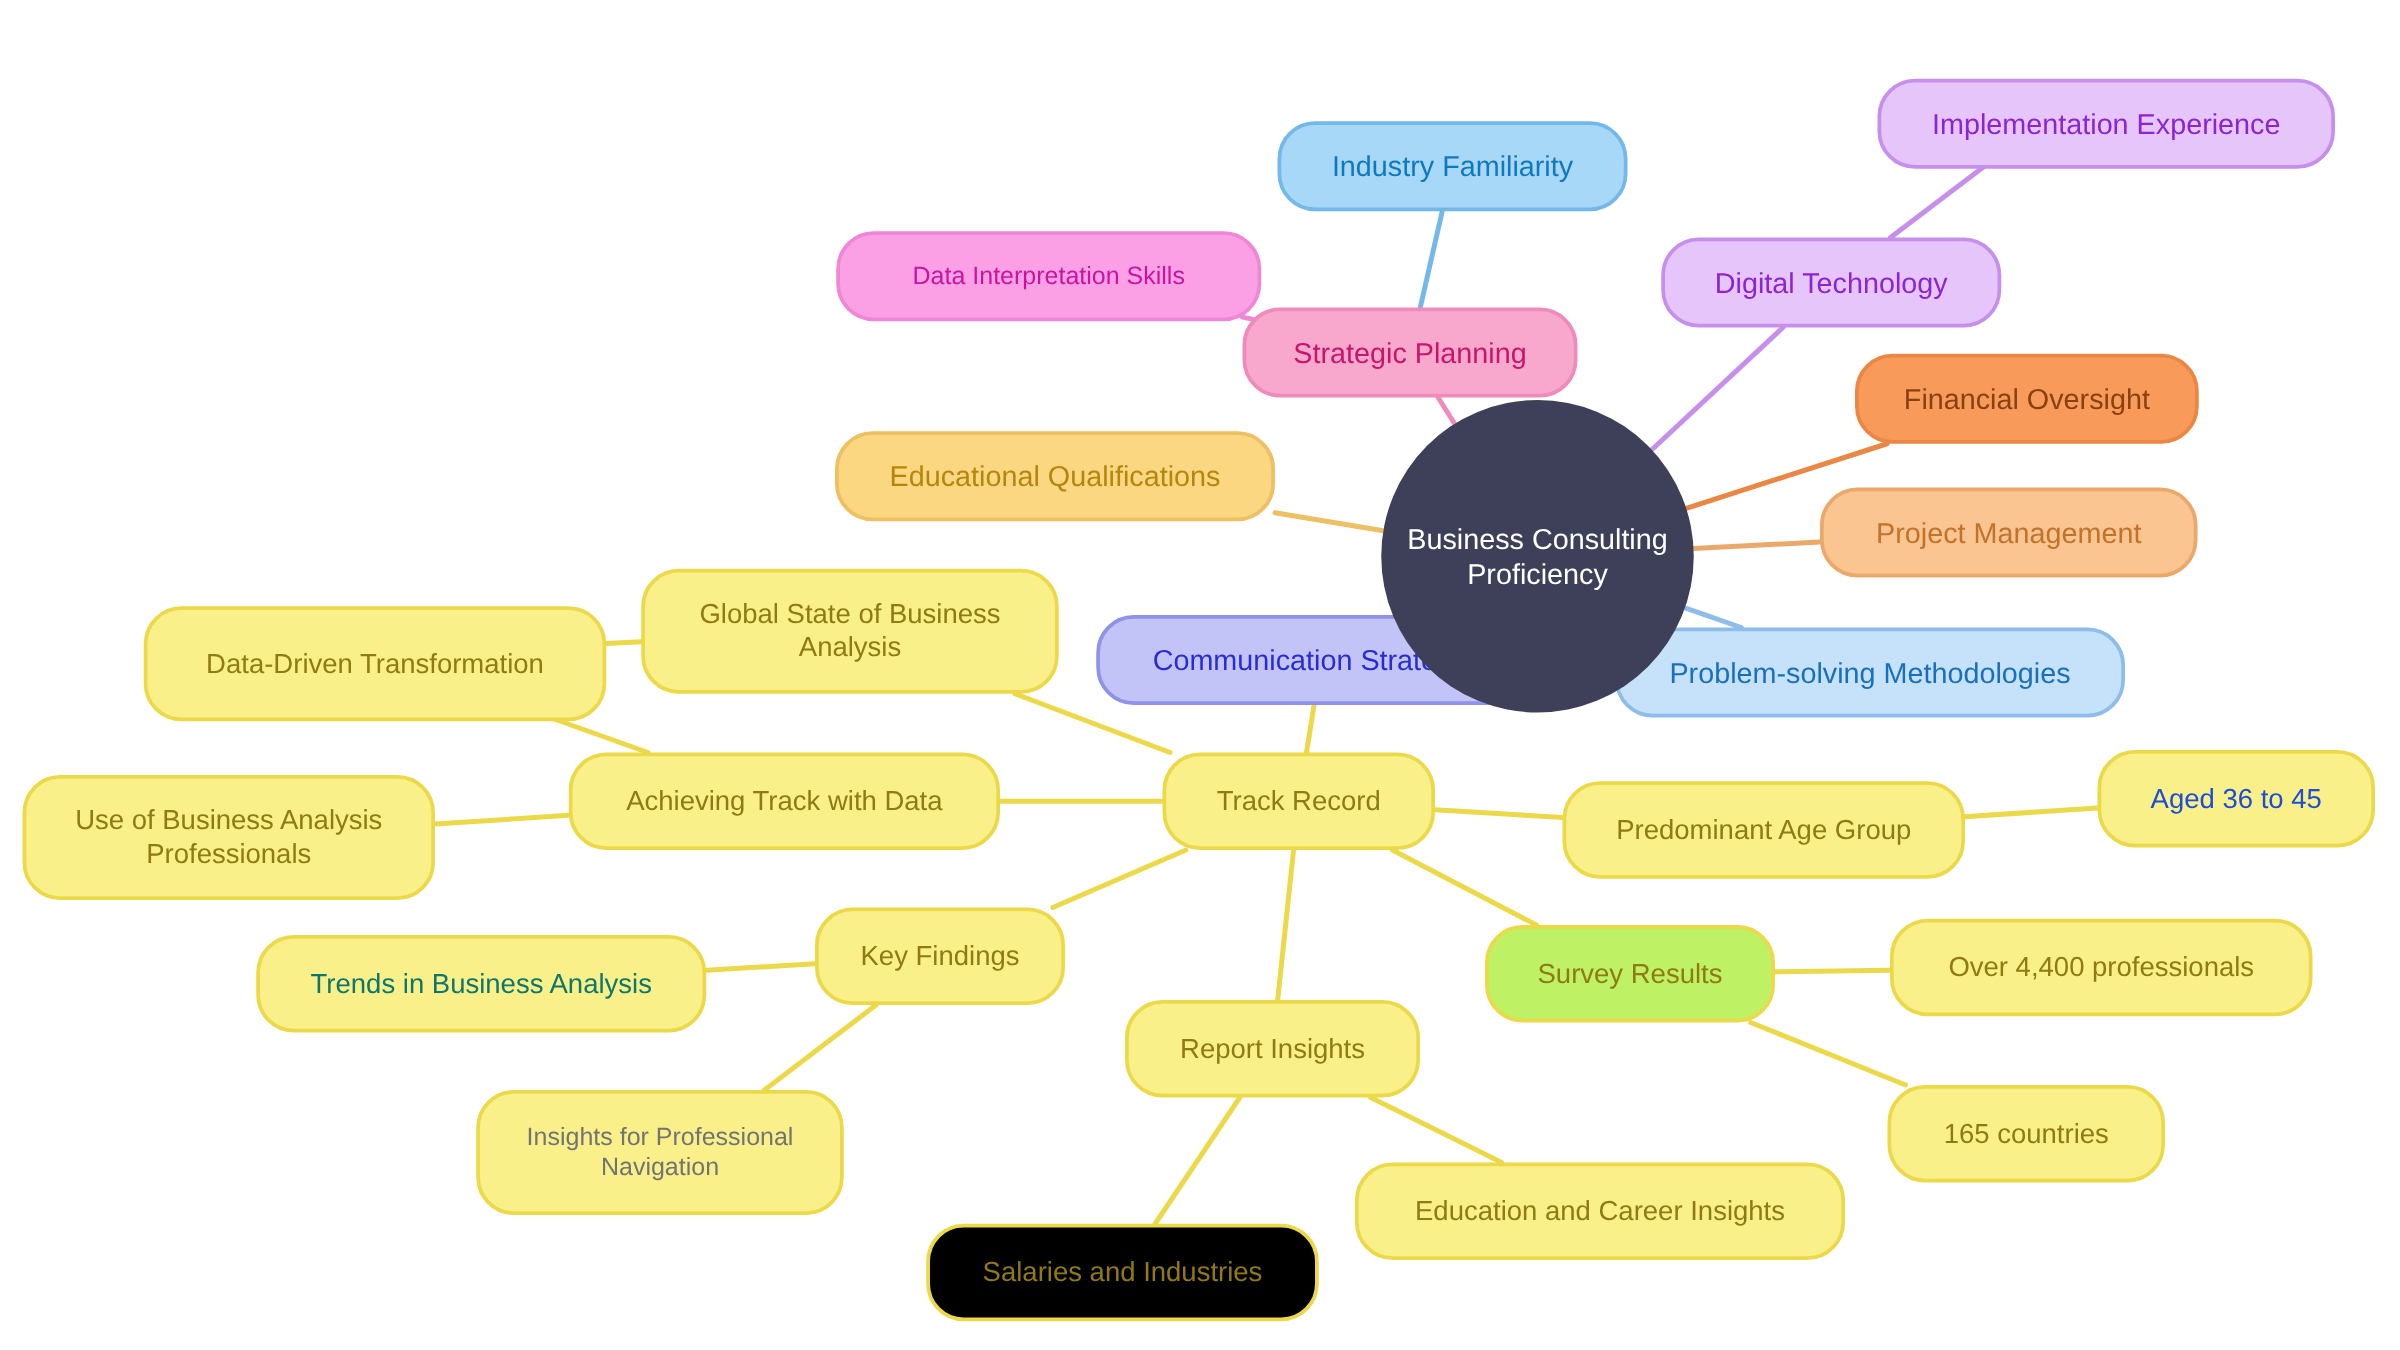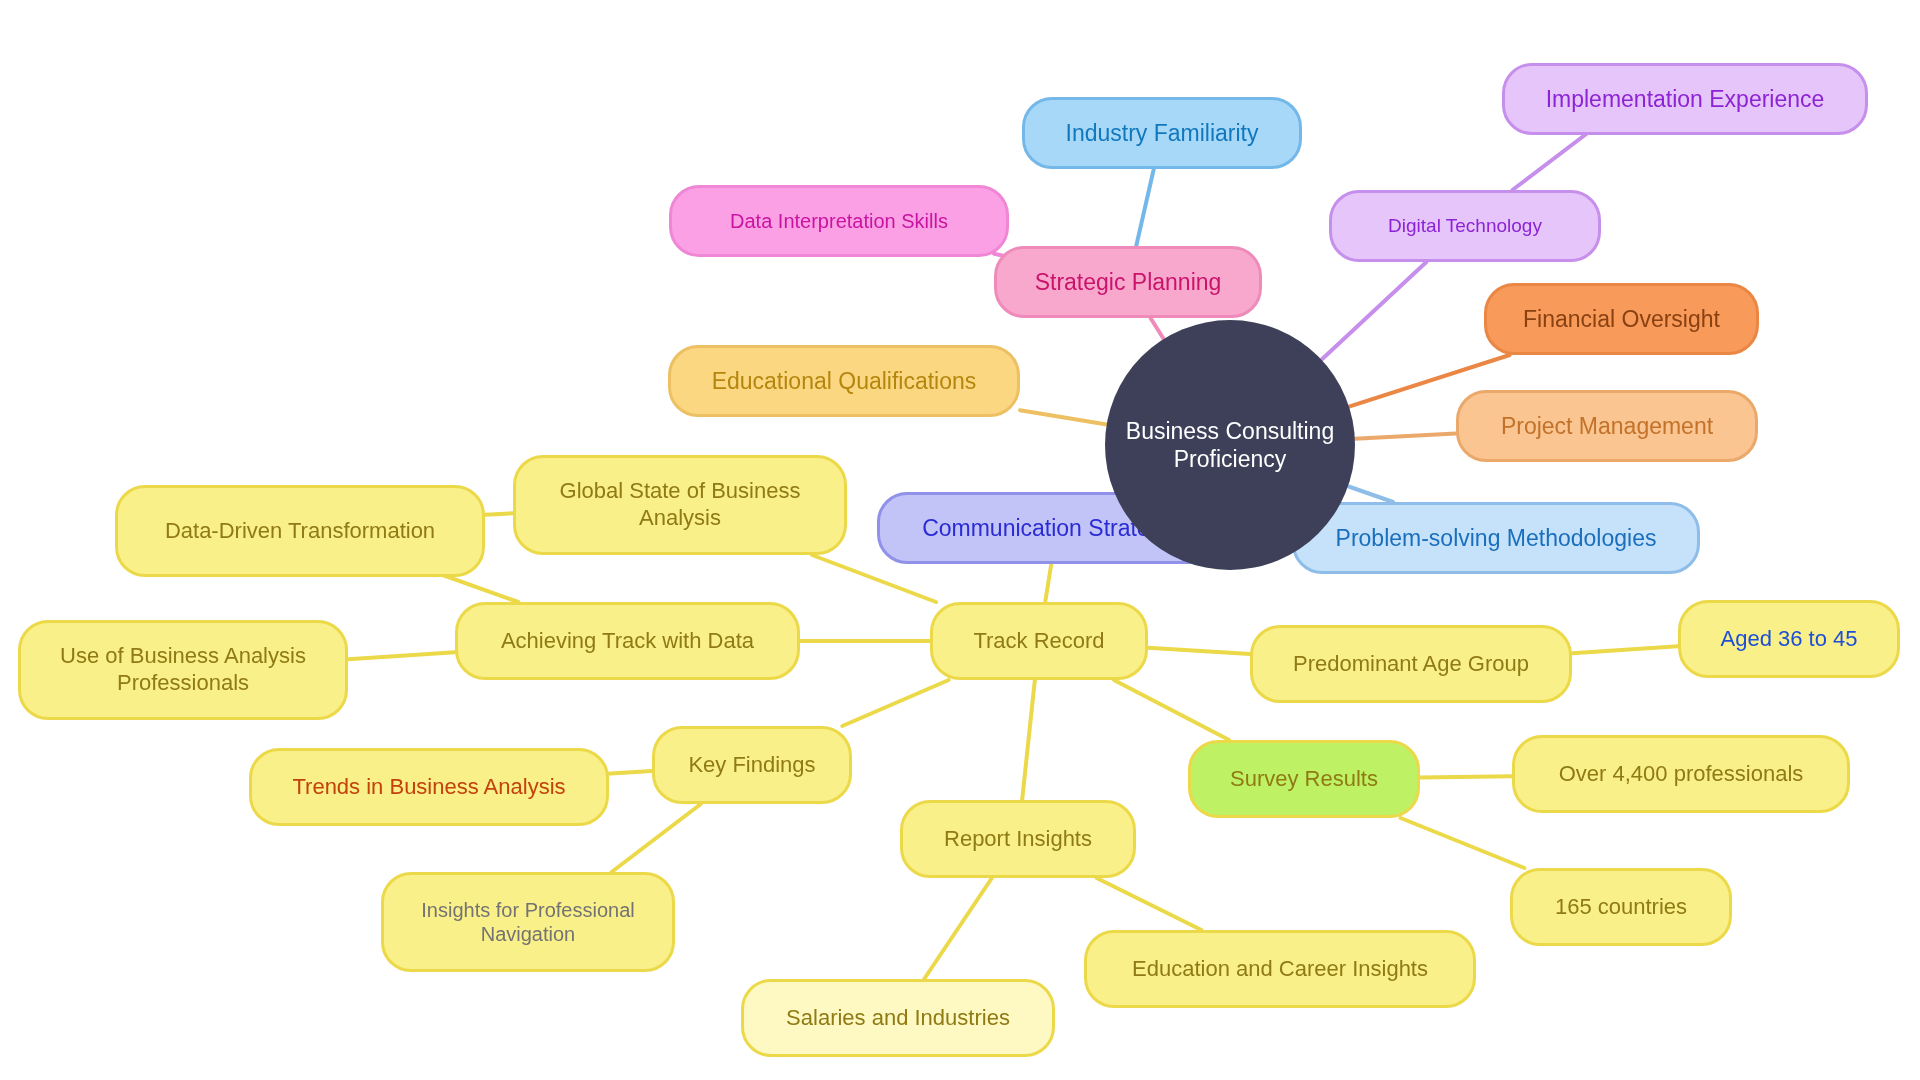--- a/index.html
+++ b/index.html
@@ -79,41 +79,41 @@
       <line x1="1400.5859375" y1="818" x2="1524.4140625" y2="868" stroke="#ecd94a" stroke-width="4" stroke-linecap="round"></line>
       <line x1="1034.8636363636363" y1="680" x2="1022.1363636363636" y2="800" stroke="#ecd94a" stroke-width="4" stroke-linecap="round"></line>
       <line x1="991.8547486033519" y1="878" x2="924.1452513966481" y2="979" stroke="#ecd94a" stroke-width="4" stroke-linecap="round"></line>
       <line x1="1096.6" y1="878" x2="1201.4" y2="930" stroke="#ecd94a" stroke-width="4" stroke-linecap="round"></line>
     </svg>
   <div id="node-layer">
       <div class="node node-root" style="left: 1105px; top: 320px; width: 250px; height: 250px; background: rgb(61, 64, 88); color: rgb(255, 255, 255); font-size: 23px;"><span>Business Consulting
 Proficiency</span></div>
       <div class="node" style="left: 1022px; top: 97px; width: 280px; height: 72px; background: rgb(168, 216, 248); color: rgb(17, 120, 189); font-size: 23px; border-color: rgb(116, 184, 234);"><span>Industry Familiarity</span></div>
       <div class="node" style="left: 1502px; top: 23px; width: 366px; height: 72px; background: rgb(230, 198, 250); color: rgb(140, 35, 212); font-size: 23px; border-color: rgb(199, 143, 236); margin-top: 40px;"><span>Implementation Experience</span></div>
-      <div class="node" style="left: 1329px; top: 190px; width: 272px; height: 72px; background: rgb(230, 198, 250); color: rgb(140, 35, 212); font-size: 19px; border-color: rgb(199, 143, 236);"><span>Digital Technology</span></div>
+      <div class="node" style="left: 1329px; top: 190px; width: 272px; height: 72px; background: rgb(230, 198, 250); color: rgb(140, 35, 212); font-size: 23px; border-color: rgb(199, 143, 236);"><span>Digital Technology</span></div>
       <div class="node" style="left: 669px; top: 185px; width: 340px; height: 72px; background: rgb(251, 160, 228); color: rgb(200, 20, 160); font-size: 20px; border-color: rgb(239, 135, 214);"><span>Data Interpretation Skills</span></div>
       <div class="node" style="left: 994px; top: 246px; width: 268px; height: 72px; background: rgb(249, 168, 205); color: rgb(201, 20, 108); font-size: 23px; border-color: rgb(239, 139, 186);"><span>Strategic Planning</span></div>
       <div class="node" style="left: 1484px; top: 283px; width: 275px; height: 72px; background: rgb(247, 154, 90); color: rgb(138, 65, 18); font-size: 23px; border-color: rgb(234, 135, 68);"><span>Financial Oversight</span></div>
       <div class="node" style="left: 668px; top: 345px; width: 352px; height: 72px; background: rgb(251, 215, 130); color: rgb(181, 134, 14); font-size: 23px; border-color: rgb(236, 192, 99);"><span>Educational Qualifications</span></div>
       <div class="node" style="left: 1456px; top: 390px; width: 302px; height: 72px; background: rgb(250, 197, 145); color: rgb(194, 114, 42); font-size: 23px; border-color: rgb(234, 169, 106);"><span>Project Management</span></div>
       <div class="node" style="left: 1292px; top: 502px; width: 408px; height: 72px; background: rgb(197, 226, 250); color: rgb(26, 111, 189); font-size: 23px; border-color: rgb(141, 189, 232);"><span>Problem-solving Methodologies</span></div>
       <div class="node" style="left: 877px; top: 492px; width: 360px; height: 72px; background: rgb(194, 196, 247); color: rgb(43, 43, 212); font-size: 23px; border-color: rgb(143, 146, 232);"><span>Communication Strategies</span></div>
       <div class="node" style="left: 513px; top: 455px; width: 334px; height: 100px; background: rgb(250, 240, 137); color: rgb(143, 122, 20); font-size: 22px; border-color: rgb(236, 217, 74);"><span>Global State of Business
 Analysis</span></div>
       <div class="node" style="left: 115px; top: 485px; width: 370px; height: 92px; background: rgb(250, 240, 137); color: rgb(143, 122, 20); font-size: 22px; border-color: rgb(236, 217, 74);"><span>Data-Driven Transformation</span></div>
       <div class="node" style="left: 18px; top: 620px; width: 330px; height: 100px; background: rgb(250, 240, 137); color: rgb(143, 122, 20); font-size: 22px; border-color: rgb(236, 217, 74);"><span>Use of Business Analysis
 Professionals</span></div>
       <div class="node" style="left: 455px; top: 602px; width: 345px; height: 78px; background: rgb(250, 240, 137); color: rgb(143, 122, 20); font-size: 22px; border-color: rgb(236, 217, 74);"><span>Achieving Track with Data</span></div>
       <div class="node" style="left: 930px; top: 602px; width: 218px; height: 78px; background: rgb(250, 240, 137); color: rgb(143, 122, 20); font-size: 22px; border-color: rgb(236, 217, 74);"><span>Track Record</span></div>
       <div class="node" style="left: 1250px; top: 625px; width: 322px; height: 78px; background: rgb(250, 240, 137); color: rgb(143, 122, 20); font-size: 22px; border-color: rgb(236, 217, 74);"><span>Predominant Age Group</span></div>
       <div class="node" style="left: 1678px; top: 600px; width: 222px; height: 78px; background: rgb(250, 240, 137); color: #1d4ed8; font-size: 22px; border-color: rgb(236, 217, 74);"><span>Aged 36 to 45</span></div>
       <div class="node" style="left: 652px; top: 726px; width: 200px; height: 78px; background: rgb(250, 240, 137); color: rgb(143, 122, 20); font-size: 22px; border-color: rgb(236, 217, 74);"><span>Key Findings</span></div>
-      <div class="node" style="left: 205px; top: 748px; width: 360px; height: 78px; background: rgb(250, 240, 137); color: #c2410c; font-size: 22px; border-color: rgb(236, 217, 74); margin-left: 44px;"><span>Trends in Business Analysis</span></div>
+      <div class="node" style="left: 205px; top: 748px; width: 360px; height: 78px; background: rgb(250, 240, 137); color: #0f766e; font-size: 22px; border-color: rgb(236, 217, 74);"><span>Trends in Business Analysis</span></div>
       <div class="node" style="left: 1188px; top: 740px; width: 232px; height: 78px; background: #bef264; color: rgb(143, 122, 20); font-size: 22px; border-color: rgb(236, 217, 74);"><span>Survey Results</span></div>
       <div class="node" style="left: 1512px; top: 735px; width: 338px; height: 78px; background: rgb(250, 240, 137); color: rgb(143, 122, 20); font-size: 22px; border-color: rgb(236, 217, 74);"><span>Over 4,400 professionals</span></div>
       <div class="node" style="left: 900px; top: 800px; width: 236px; height: 78px; background: rgb(250, 240, 137); color: rgb(143, 122, 20); font-size: 22px; border-color: rgb(236, 217, 74);"><span>Report Insights</span></div>
       <div class="node" style="left: 381px; top: 872px; width: 294px; height: 100px; background: rgb(250, 240, 137); color: #737373; font-size: 20px; border-color: rgb(236, 217, 74);"><span>Insights for Professional
 Navigation</span></div>
       <div class="node" style="left: 1510px; top: 868px; width: 222px; height: 78px; background: rgb(250, 240, 137); color: rgb(143, 122, 20); font-size: 22px; border-color: rgb(236, 217, 74);"><span>165 countries</span></div>
       <div class="node" style="left: 1084px; top: 930px; width: 392px; height: 78px; background: rgb(250, 240, 137); color: rgb(143, 122, 20); font-size: 22px; border-color: rgb(236, 217, 74);"><span>Education and Career Insights</span></div>
-      <div class="node" style="left: 741px; top: 979px; width: 314px; height: 78px; background: #fef9c3; color: rgb(143, 122, 20); font-size: 22px; border-color: rgb(236, 217, 74);"><span>Salaries and Industries</span></div>
+      <div class="node" style="left: 741px; top: 979px; width: 314px; height: 78px; background: #000000; color: rgb(143, 122, 20); font-size: 22px; border-color: rgb(236, 217, 74);"><span>Salaries and Industries</span></div>
     </div>
 </div>
 
 </body></html>

